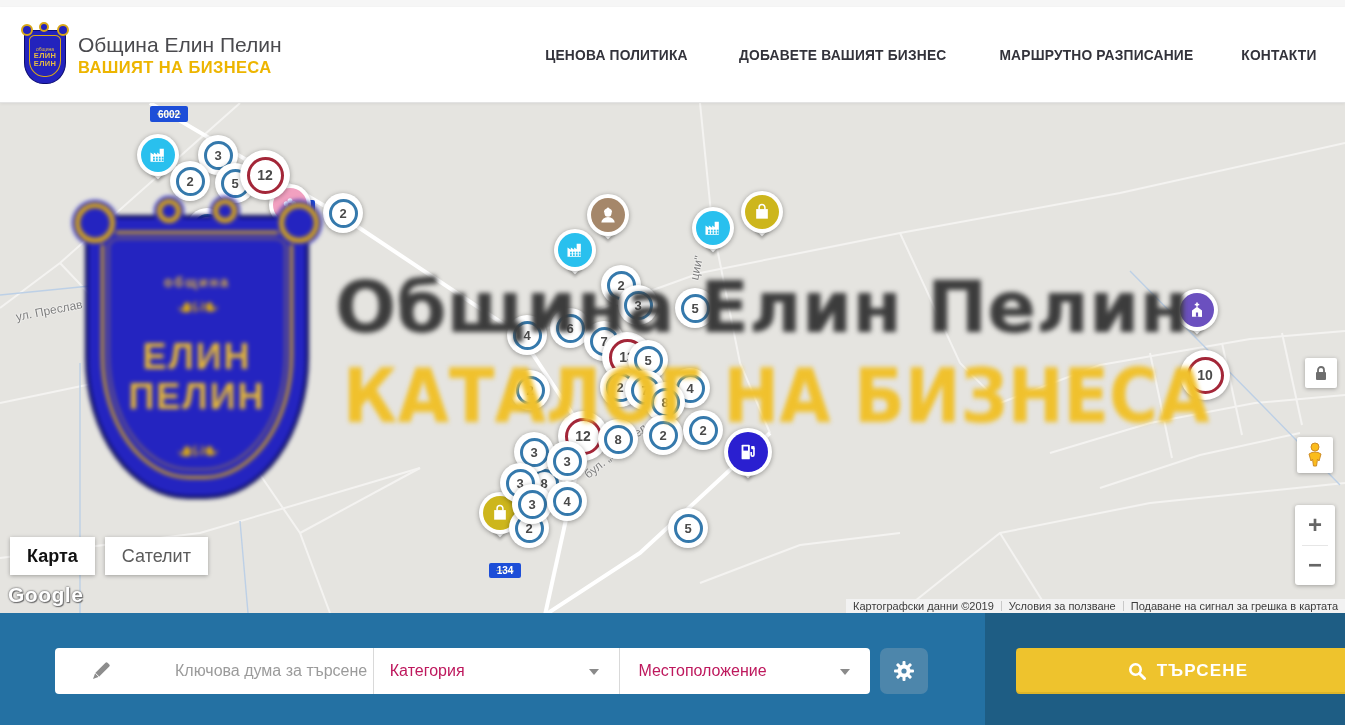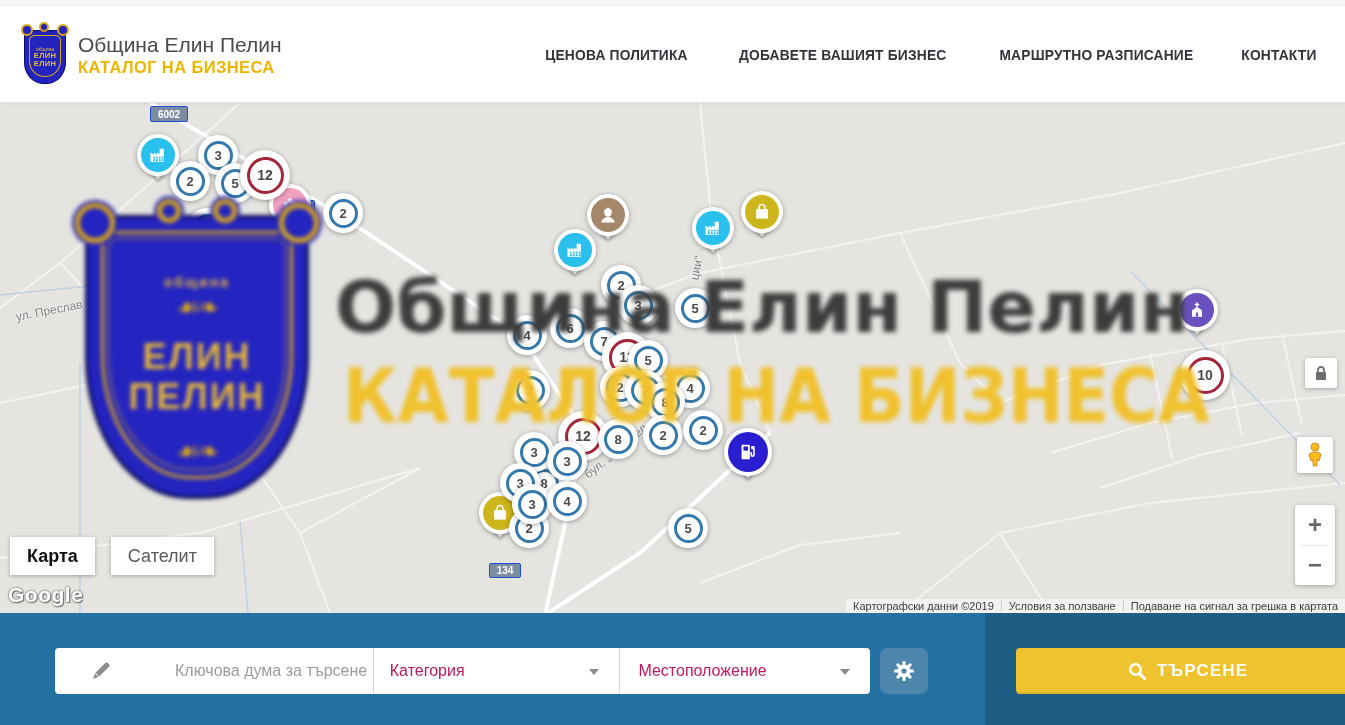--- a/index.html
+++ b/index.html
@@ -50,21 +50,21 @@
   .pin .dot { width:34px; height:34px; border-radius:50%; display:flex; align-items:center; justify-content:center; }
   .pin.pin-lg { width:48px; height:48px; }
   .pin.pin-lg .dot { width:40px; height:40px; }
   .pin.pin-lg .tail { left:16px; top:31px; }
 
   
   .street-label { position:absolute; font-size:12px; color:#7e7e7e; white-space:nowrap;
                   text-shadow:0 0 2px #fff,0 0 2px #fff; }
   .road-shield { position:absolute; background:#7d8da1; color:#fff; font-size:10px; font-weight:bold;
                  border-radius:2px; display:flex; align-items:center; justify-content:center;
-                 border:1px solid #1d4ed8; }
+                 border:7px solid #1d4ed8; }
 
   
   .wm-emblem { position:absolute; left:85px; top:112px; width:224px; height:284px; filter:blur(2.2px); z-index:20; }
   .wm-shield { position:absolute; inset:0; background:#2424c0; border:3px solid #050550;
                border-radius:24px 24px 46% 46%/18px 18px 50% 50%;
                display:flex; flex-direction:column; align-items:center; }
   .wm-in1 { position:absolute; inset:13px 13px 17px 13px; border:3px solid #d8a718;
             border-radius:16px 16px 46% 46%/12px 12px 50% 50%; }
   .wm-in2 { position:absolute; inset:20px 20px 26px 20px; border:1.5px solid #d8a718;
             border-radius:12px 12px 46% 46%/9px 9px 50% 50%; }
@@ -85,21 +85,21 @@
               white-space:nowrap; z-index:21; }
   .wm-line2 { position:absolute; left:343px; top:250px; font-family:"DejaVu Sans",sans-serif;
               font-weight:bold; font-size:74px; color:#f0c12d; filter:blur(2.6px);
               transform:scaleX(.90); transform-origin:left center; white-space:nowrap; z-index:21; }
 
   
   .maptype { position:absolute; left:10px; top:434px; display:flex; z-index:30; }
   .maptype button { height:38px; background:#fff; border:none; font-family:"Liberation Sans",sans-serif;
                     font-size:18px; padding:0 17px; cursor:pointer; box-shadow:0 1px 4px rgba(0,0,0,.3); }
   .maptype .active { font-weight:bold; color:#111;text-align:right; }
-  .maptype .inactive { color:#5b5b5b; margin-left:16px; }
+  .maptype .inactive { color:#5b5b5b; margin-left:10px; }
   .google-logo { position:absolute; left:8px; top:480px; z-index:30; font-size:21px; font-weight:bold;
                  color:#fff; letter-spacing:.5px; cursor:pointer;
                  text-shadow:0 0 2px #777,0 0 2px #777,1px 1px 1px #666; }
   .attribution { position:absolute; right:0; bottom:0; height:14px; display:flex; align-items:center;
                  background:rgba(245,245,245,.85); z-index:30; font-size:11px; color:#3c3c3c; }
   .attribution span, .attribution a { padding:0 7px; white-space:nowrap; color:#3c3c3c; text-decoration:none; }
   .attribution a { cursor:pointer; }
   .attribution .sep { width:1px; height:10px; background:#c9c9c9; padding:0; }
   .ctl-btn { position:absolute; background:#fff; border:none; box-shadow:0 1px 4px rgba(0,0,0,.3);
              display:flex; align-items:center; justify-content:center; cursor:pointer; z-index:30; }
@@ -151,21 +151,21 @@
         <span class="le-t1">община</span>
         <span class="le-t2">ЕЛИН</span>
         <span class="le-t2">ЕЛИН</span>
       </div>
       <div class="le-curl le-curl-l"></div>
       <div class="le-curl le-curl-r"></div>
       <div class="le-curl le-curl-c"></div>
     </div>
     <div class="brand-text">
       <div class="brand-title">Община Елин Пелин</div>
-      <div class="brand-subtitle">КАТАЛОГ НА БИЗНЕСА</div>
+      <div class="brand-subtitle">ВАШИЯТ НА БИЗНЕСА</div>
     </div>
   </div>
   <nav>
     <a>ЦЕНОВА ПОЛИТИКА</a>
     <a>ДОБАВЕТЕ ВАШИЯТ БИЗНЕС</a>
     <a>МАРШРУТНО РАЗПИСАНИЕ</a>
     <a>КОНТАКТИ</a>
   </nav>
 </header>
 

